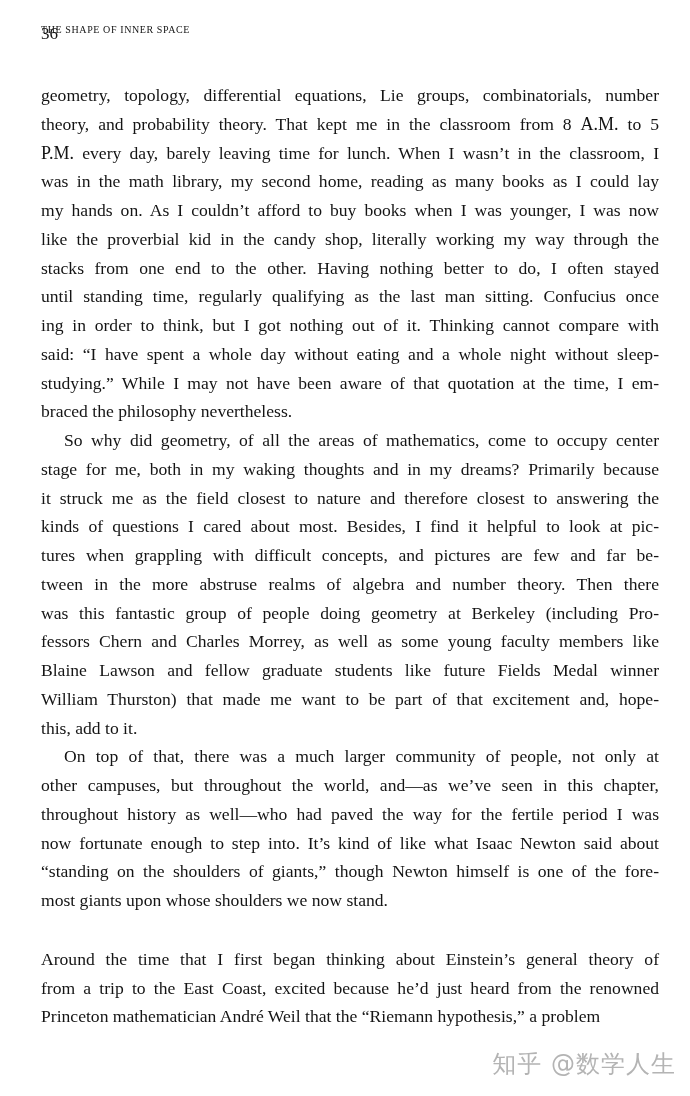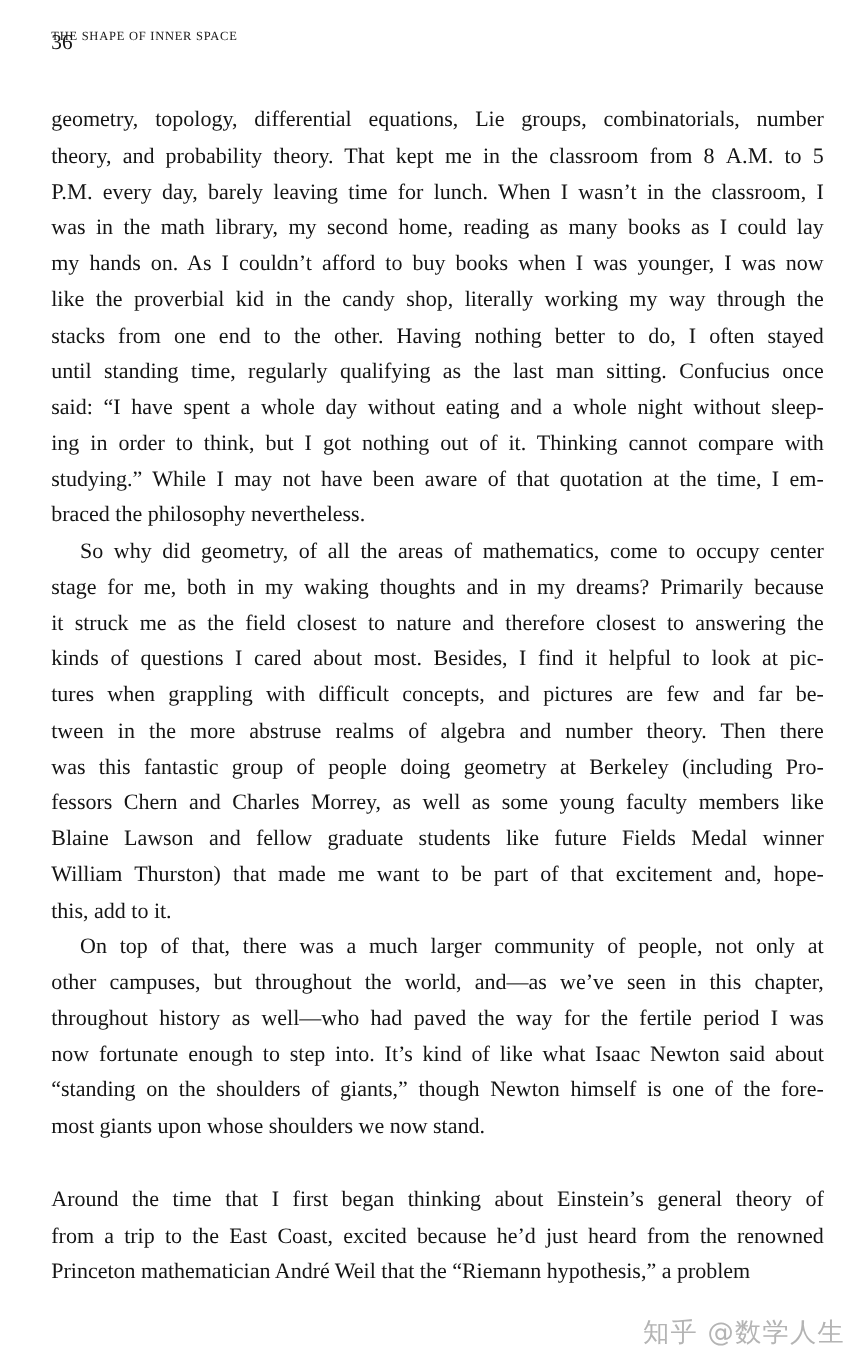--- a/index.html
+++ b/index.html
@@ -10,42 +10,42 @@
   .running-head { position: absolute; left: 0; right: 0; top: 0; 
                   font-size: 10px; letter-spacing: 0.6px; }
   .body-text { position: absolute; left: 41px; top: 81px; width: 618px; }
   .para { font-size: 17.6px; line-height: 28.75px; text-align: justify; margin: 0; }
   .line { display: block; white-space: nowrap; text-align-last: justify; text-align: justify; height: 28.75px; }
   .line.last { text-align-last: left; }
   .indent { text-indent: 23px; }
   .sc { font-variant: small-caps; font-size: 18px; }
   .gap { height: 30px; }
   .watermark { position: absolute; right: 14px; bottom: 16px; font-family: "DejaVu Sans", sans-serif;
-               font-size: 21px; color: #b4b4b4; letter-spacing: 1px; }
+               font-size: 24px; color: #b4b4b4; letter-spacing: 1px; }
 </style>
 </head>
 <body>
 
 <div class="header">
   <span class="page-num">36</span>
   <div class="running-head">THE SHAPE OF INNER SPACE</div>
 </div>
 
 <div class="body-text">
   <div class="para">
       <span class="line">geometry, topology, differential equations, Lie groups, combinatorials, number</span>
       <span class="line">theory, and probability theory. That kept me in the classroom from 8 <span class="sc">A.M.</span> to 5</span>
       <span class="line"><span class="sc">P.M.</span> every day, barely leaving time for lunch. When I wasn’t in the classroom, I</span>
       <span class="line">was in the math library, my second home, reading as many books as I could lay</span>
       <span class="line">my hands on. As I couldn’t afford to buy books when I was younger, I was now</span>
       <span class="line">like the proverbial kid in the candy shop, literally working my way through the</span>
       <span class="line">stacks from one end to the other. Having nothing better to do, I often stayed</span>
       <span class="line">until standing time, regularly qualifying as the last man sitting. Confucius once</span>
+      <span class="line">ing in order to think, but I got nothing out of it. Thinking cannot compare with</span>
       <span class="line">said: “I have spent a whole day without eating and a whole night without sleep-</span>
-      <span class="line">ing in order to think, but I got nothing out of it. Thinking cannot compare with</span>
       <span class="line">studying.” While I may not have been aware of that quotation at the time, I em-</span>
       <span class="line last">braced the philosophy nevertheless.</span>
     </div>
   <div class="para">
       <span class="line indent">So why did geometry, of all the areas of mathematics, come to occupy center</span>
       <span class="line">stage for me, both in my waking thoughts and in my dreams? Primarily because</span>
       <span class="line">it struck me as the field closest to nature and therefore closest to answering the</span>
       <span class="line">kinds of questions I cared about most. Besides, I find it helpful to look at pic-</span>
       <span class="line">tures when grappling with difficult concepts, and pictures are few and far be-</span>
       <span class="line">tween in the more abstruse realms of algebra and number theory. Then there</span>

